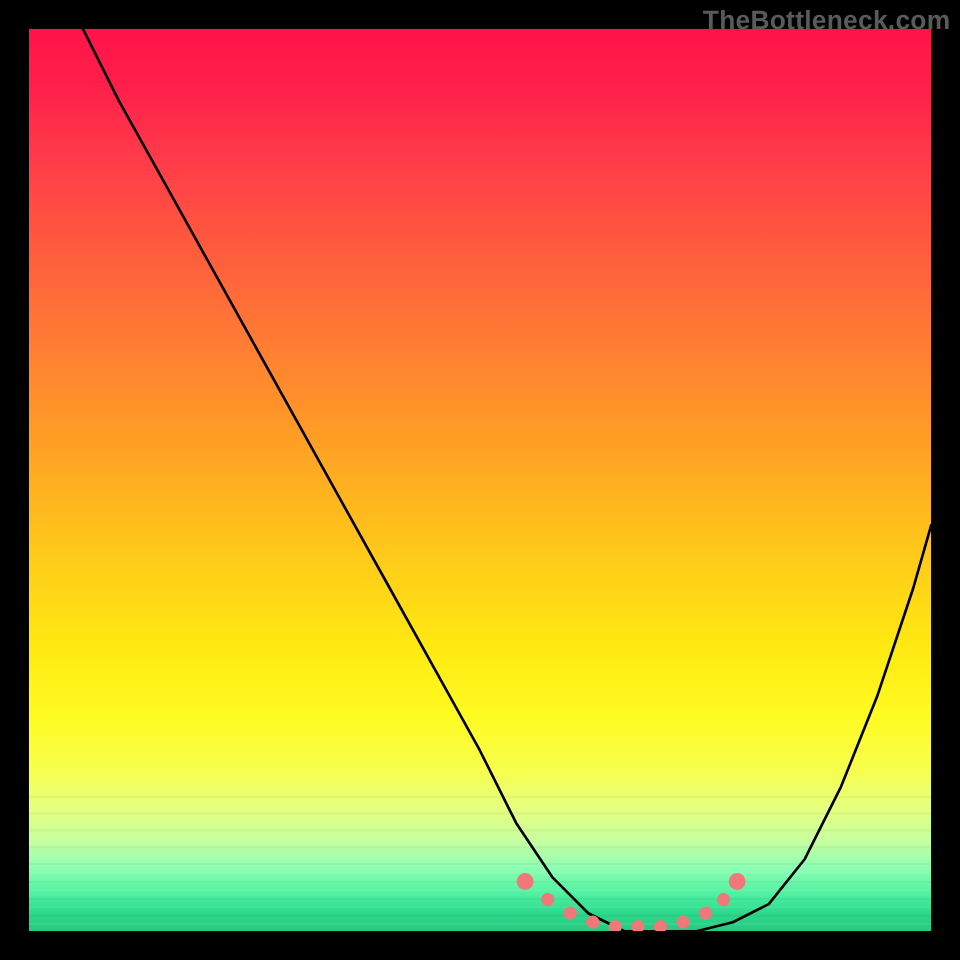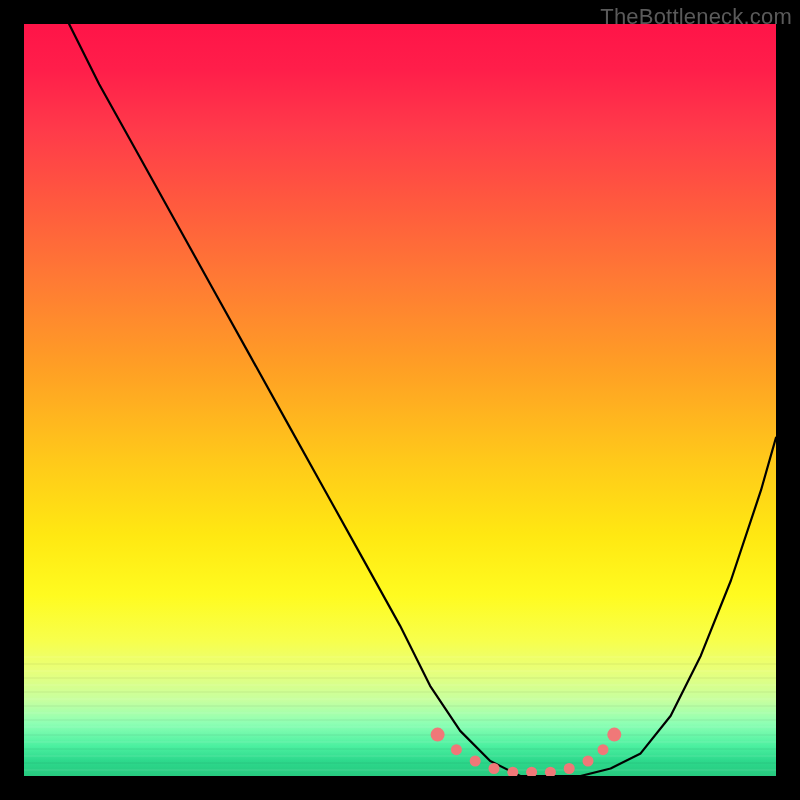--- a/index.html
+++ b/index.html
@@ -61,21 +61,21 @@
     width: 752px;
     height: 752px;
     pointer-events: none;
   }
   .watermark {
     position: absolute;
     top: 4px;
     right: 8px;
     color: #5a5a5a;
     font-size: 22px;
-    font-weight: 400;
+    font-weight: 700;
     letter-spacing: 0.2px;
     user-select: none;
   }
 </style>
 </head>
 <body>
 
 <div class="stage">
 
   <div class="watermark">TheBottleneck.com</div>

